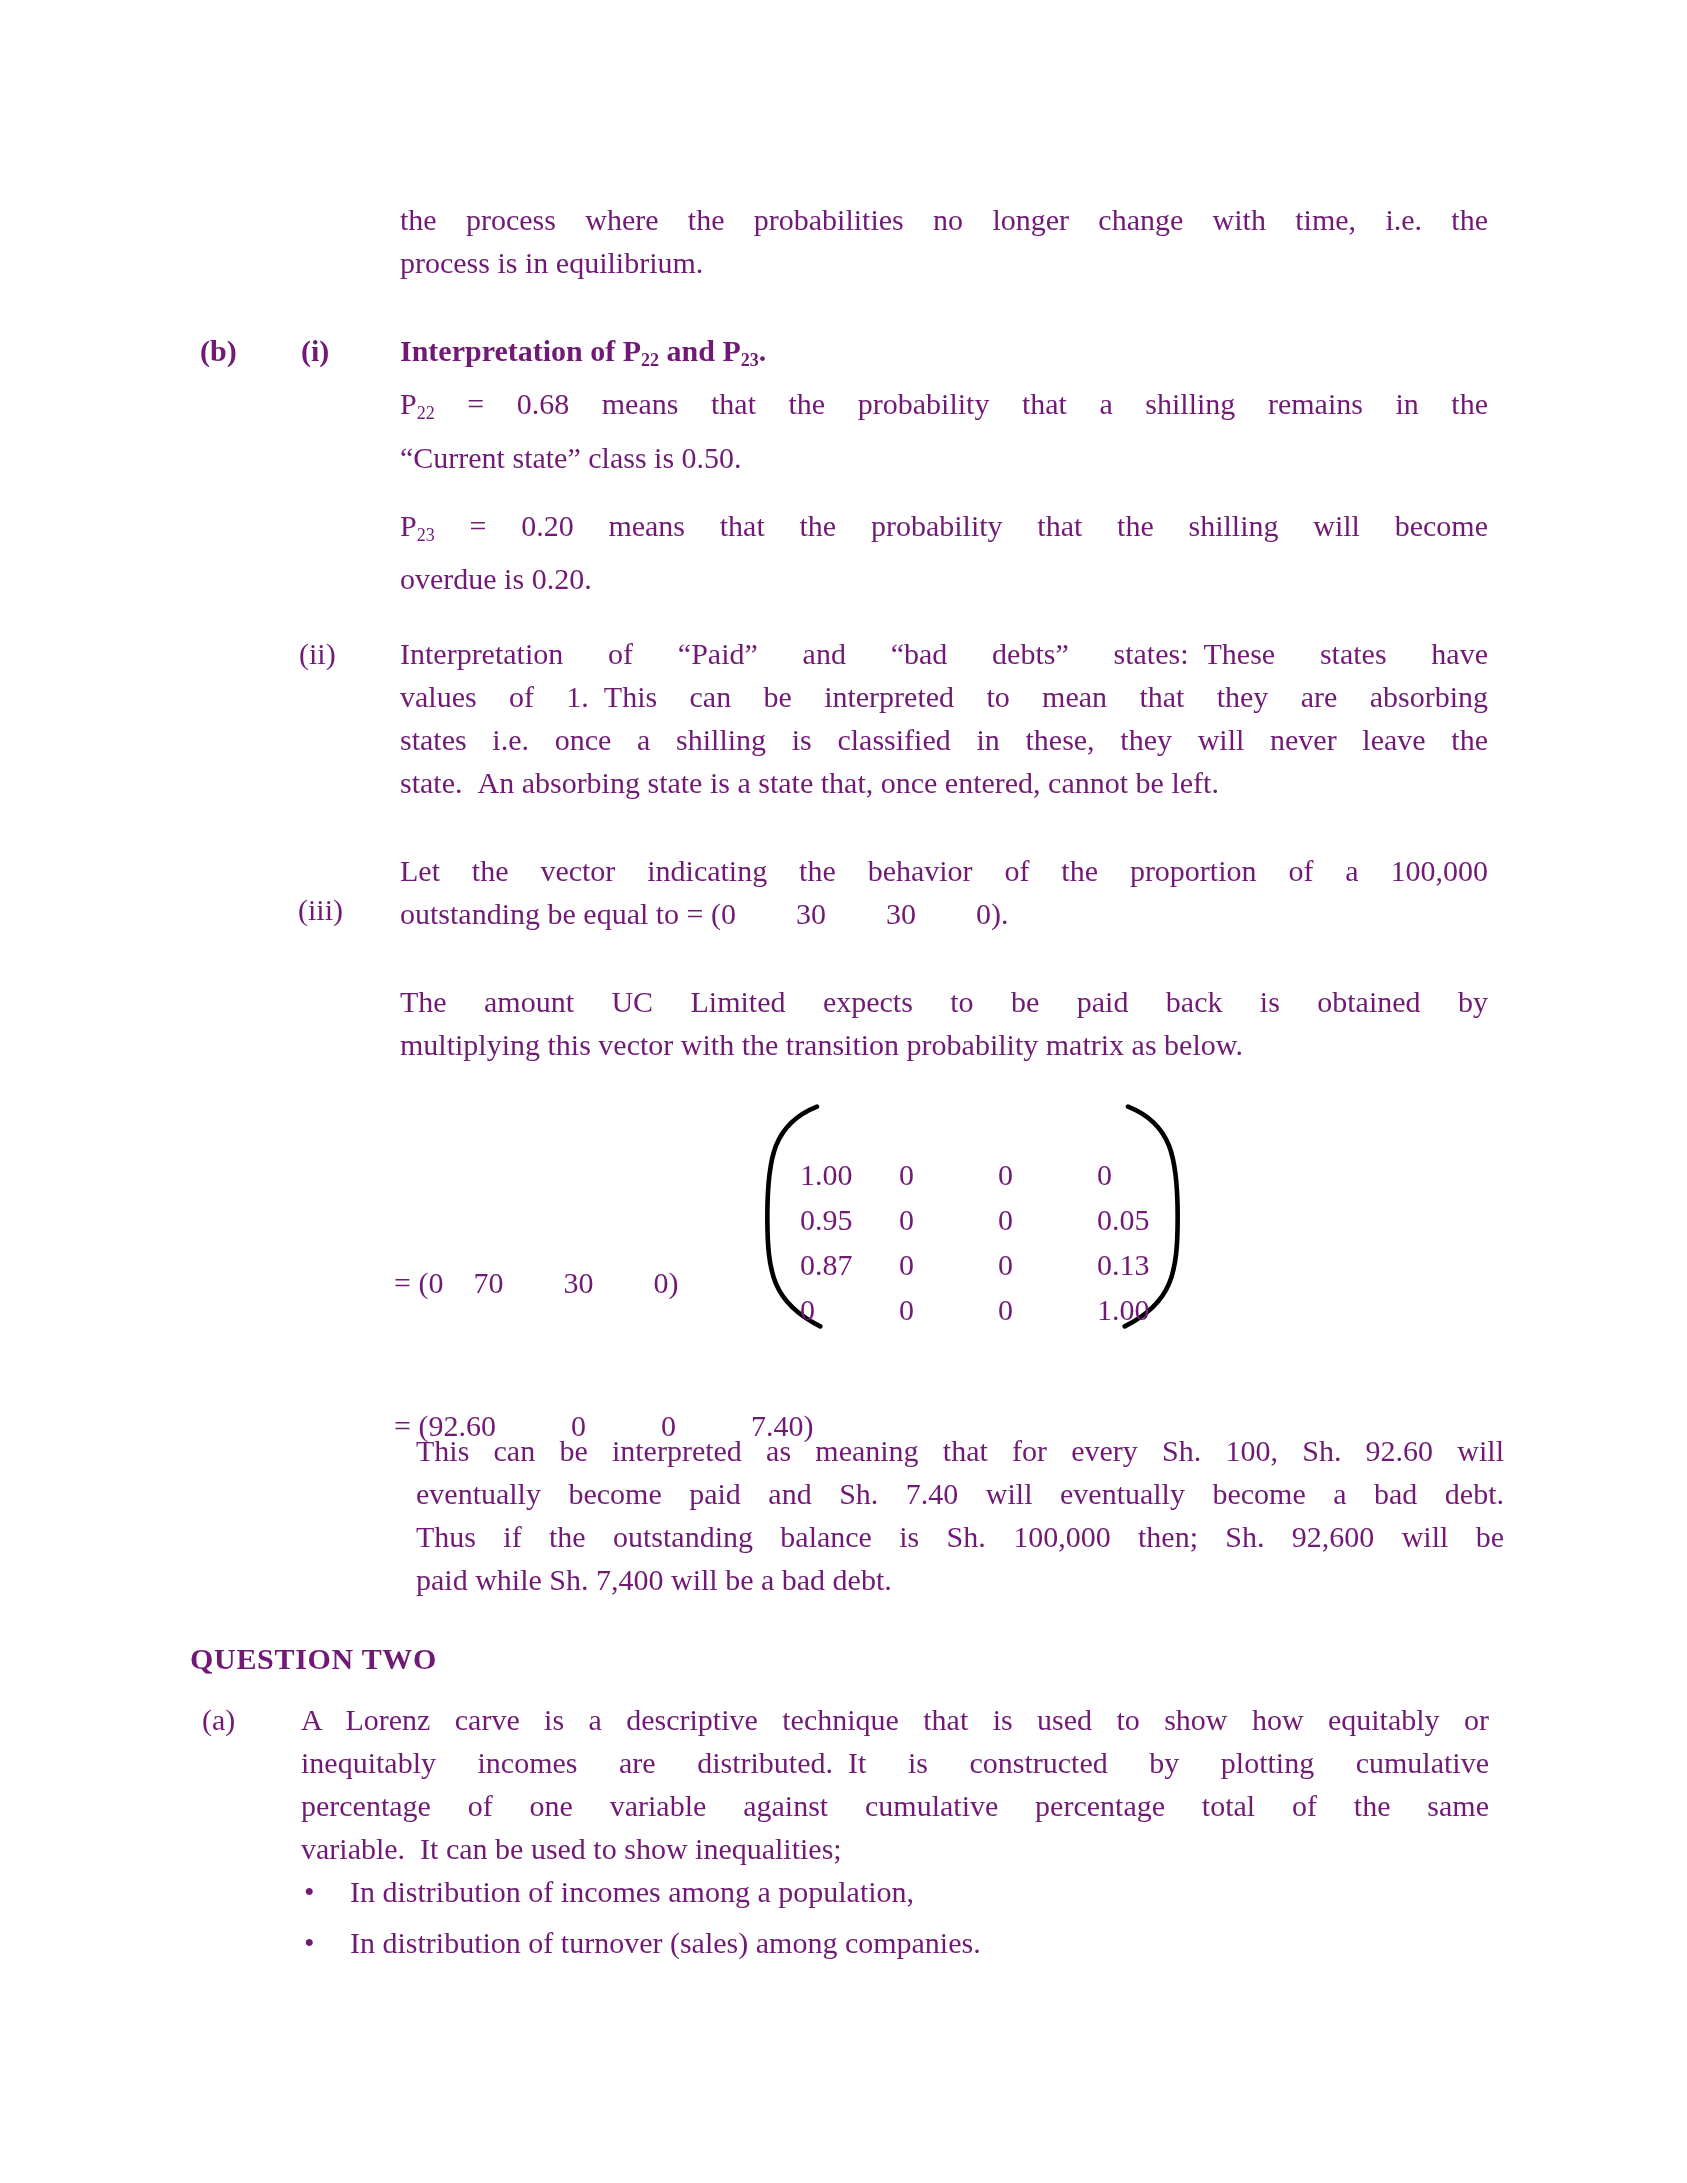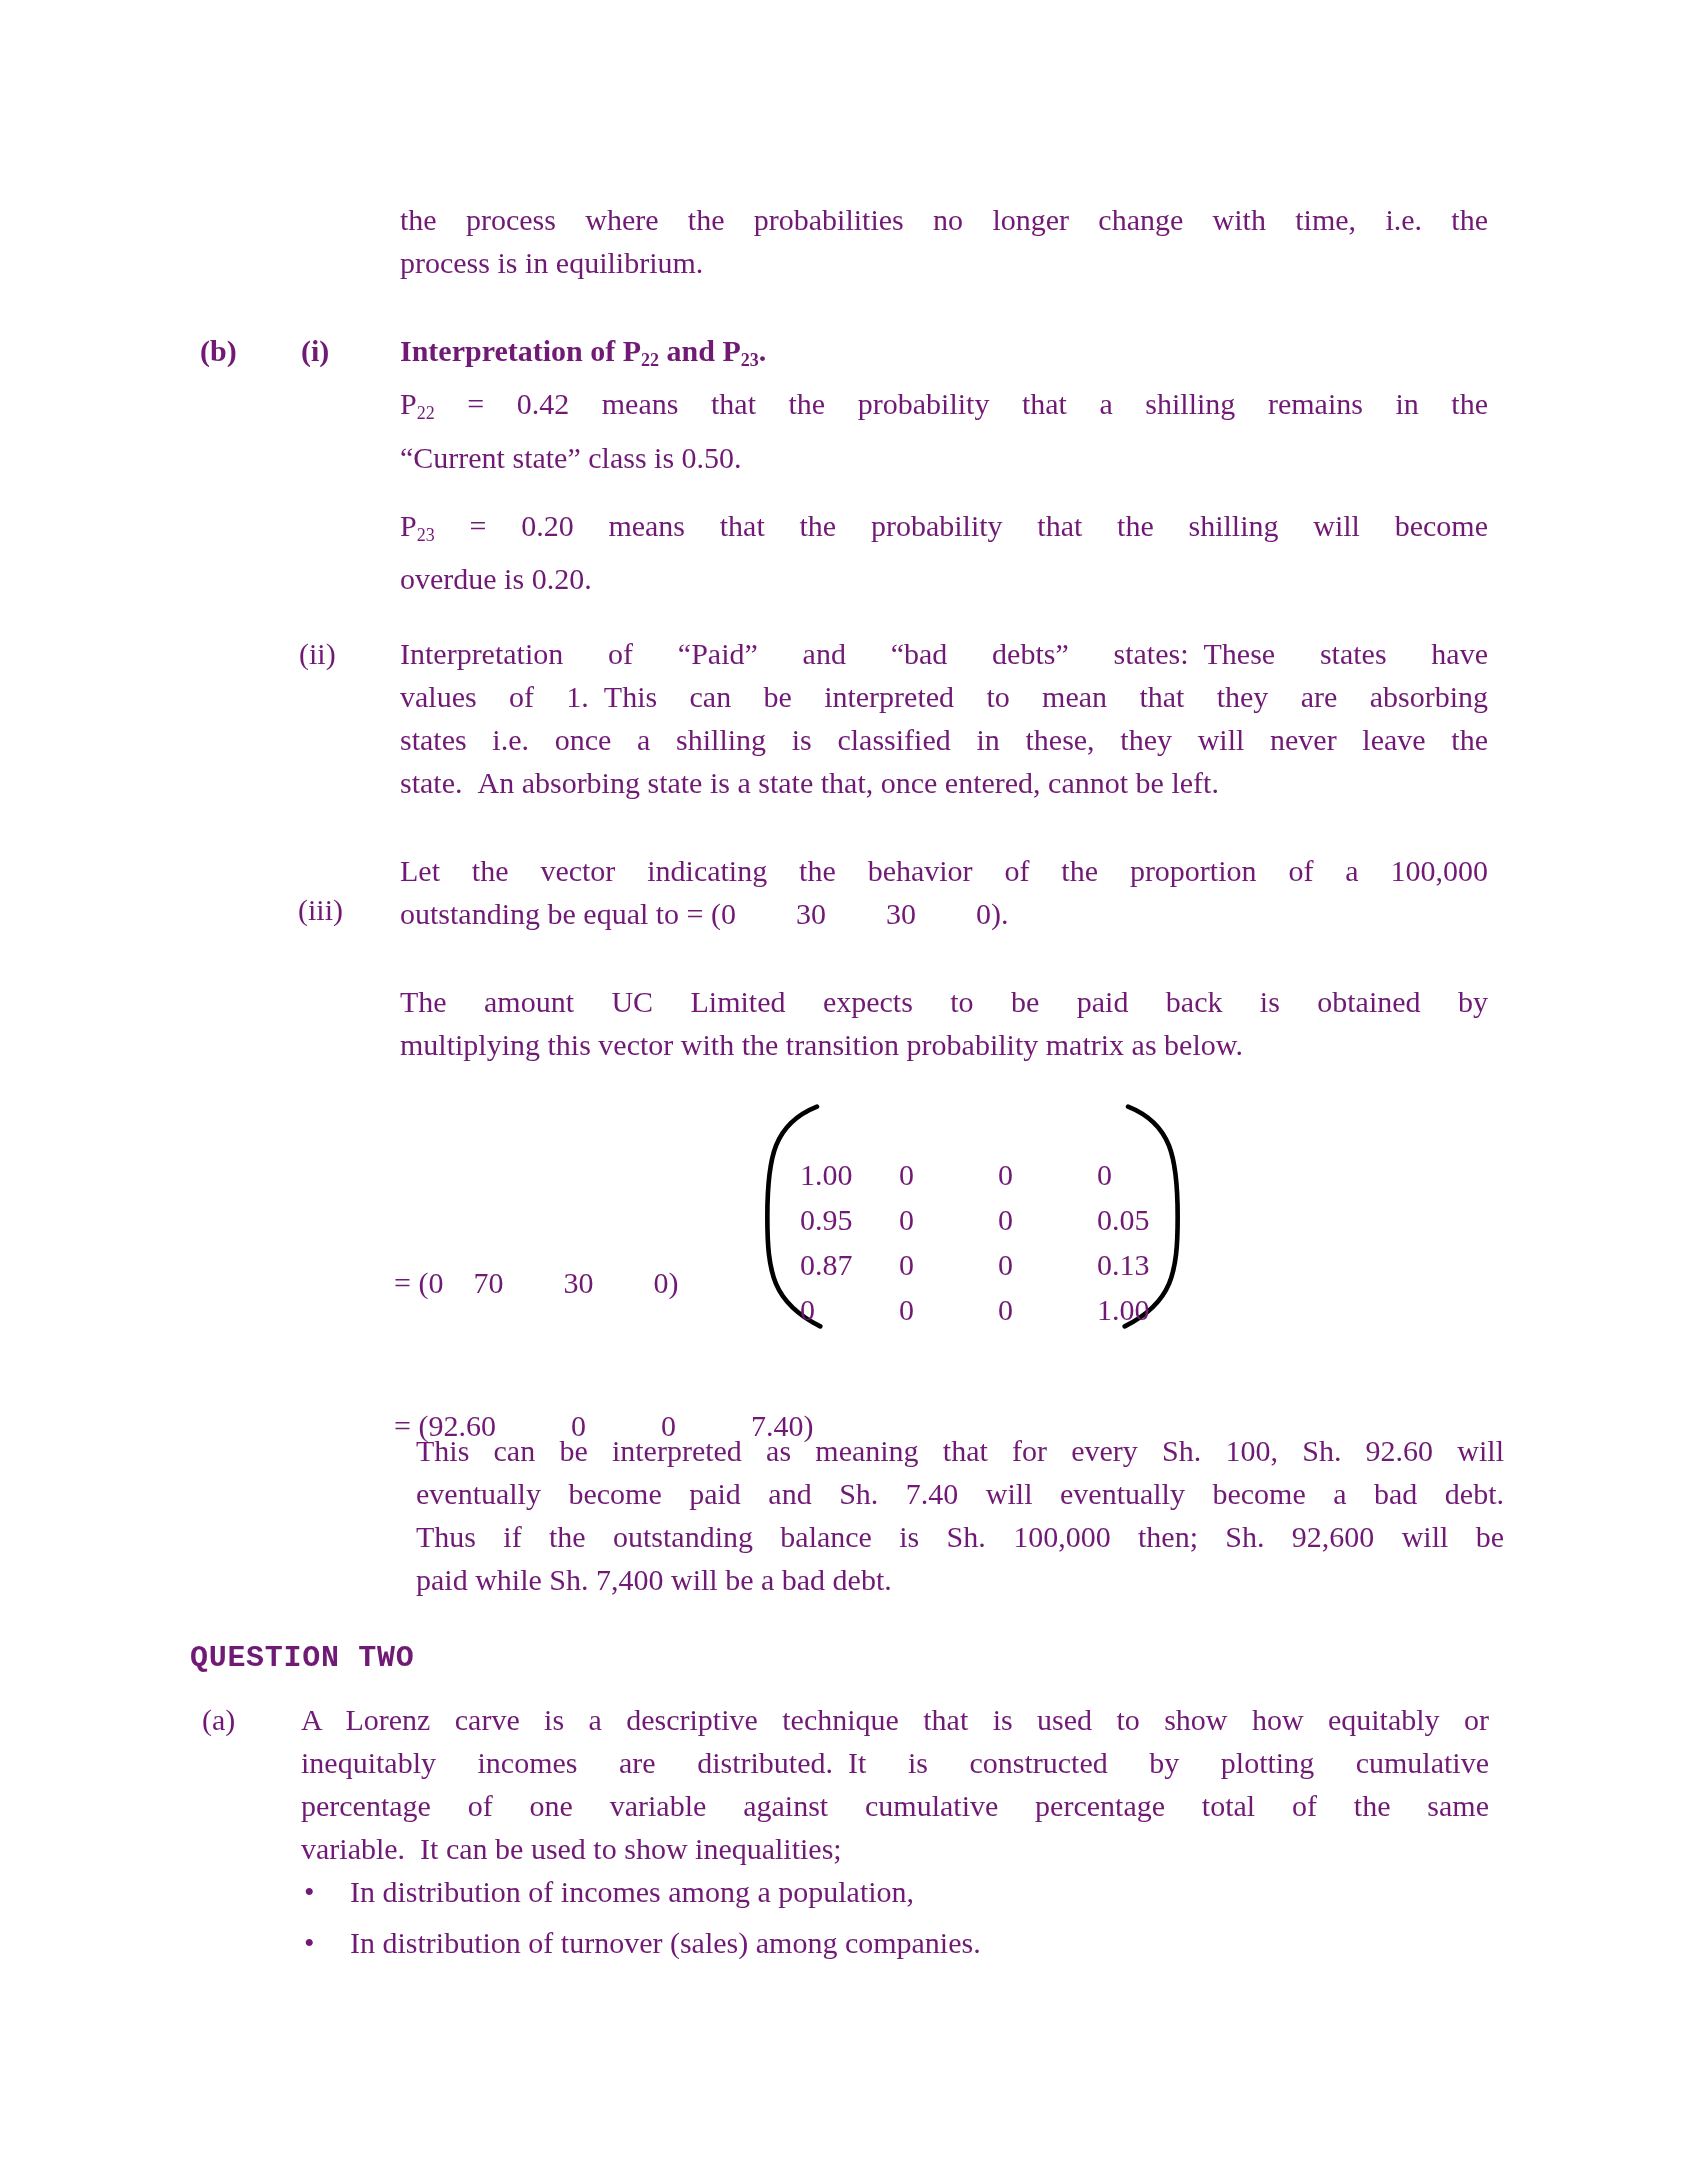--- a/index.html
+++ b/index.html
@@ -27,38 +27,38 @@
     grid-template-columns:99px 99px 99px 119px;
     line-height:45px;
     white-space:nowrap;
   }
   .paren { position:absolute; top:0; }
   .paren.left { left:0; }
   .paren.right { right:0; }
   .brow { position:absolute; display:flex; }
   .bdot { width:46px; font-size:30px; }
   .btext { white-space:nowrap; }
-  .qhead { position:absolute; font-weight:bold; letter-spacing:0.7px;font-family:Liberation Mono, monospace; }
+  .qhead { position:absolute; font-weight:bold; letter-spacing:0.7px; }
 </style>
 </head>
 <body>
 
 <div class="page">
 
   <div class="para" style="left:400px; top:198px; width:1088px;">
     <div class="ln j">the process where the probabilities no longer change with time, i.e. the</div>
     <div class="ln">process is in equilibrium.</div>
   </div>
 
   <div class="label bold" style="left:200px; top:329px;">(b)</div>
   <div class="label bold" style="left:301px; top:329px;">(i)</div>
 
   <div class="para" style="left:400px; top:329px; width:1088px;">
     <div class="ln bold"><span>Interpretation of P</span><span class="sub">22</span><span> and P</span><span class="sub">23</span><span>.</span></div>
-    <div class="ln j"><span>P</span><span class="sub">22</span><span> = 0.42 means that the probability that a shilling remains in the</span></div>
+    <div class="ln j"><span>P</span><span class="sub">22</span><span> = 0.68 means that the probability that a shilling remains in the</span></div>
     <div class="ln">“Current state” class is 0.50.</div>
   </div>
 
   <div class="para" style="left:400px; top:504px; width:1088px;">
     <div class="ln j"><span>P</span><span class="sub">23</span><span> = 0.20 means that the probability that the shilling will become</span></div>
     <div class="ln">overdue is 0.20.</div>
   </div>
 
   <div class="label" style="left:299px; top:632px;">(ii)</div>
   <div class="para" style="left:400px; top:632px; width:1088px;">

